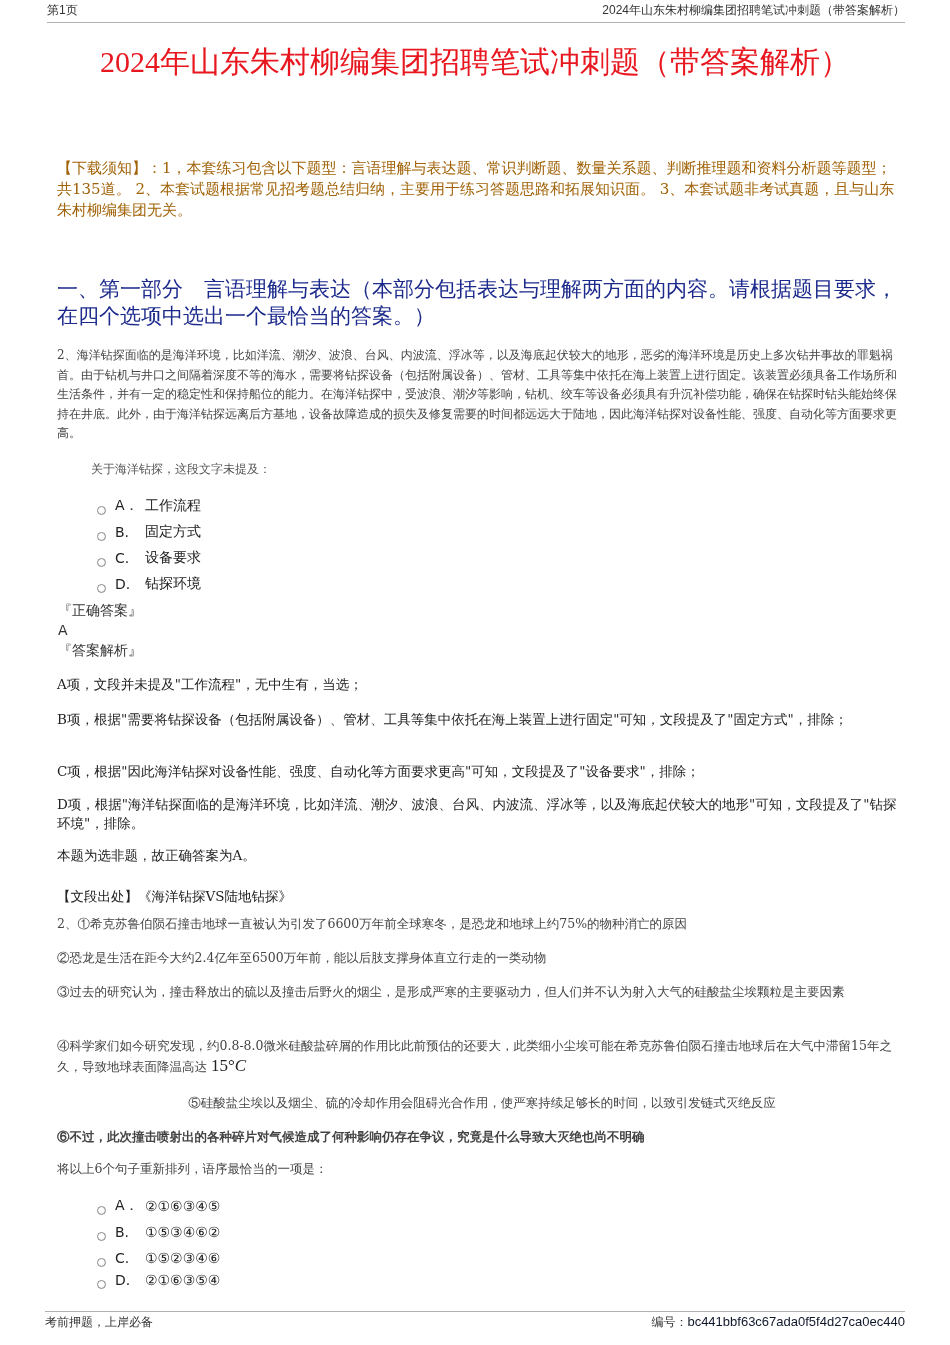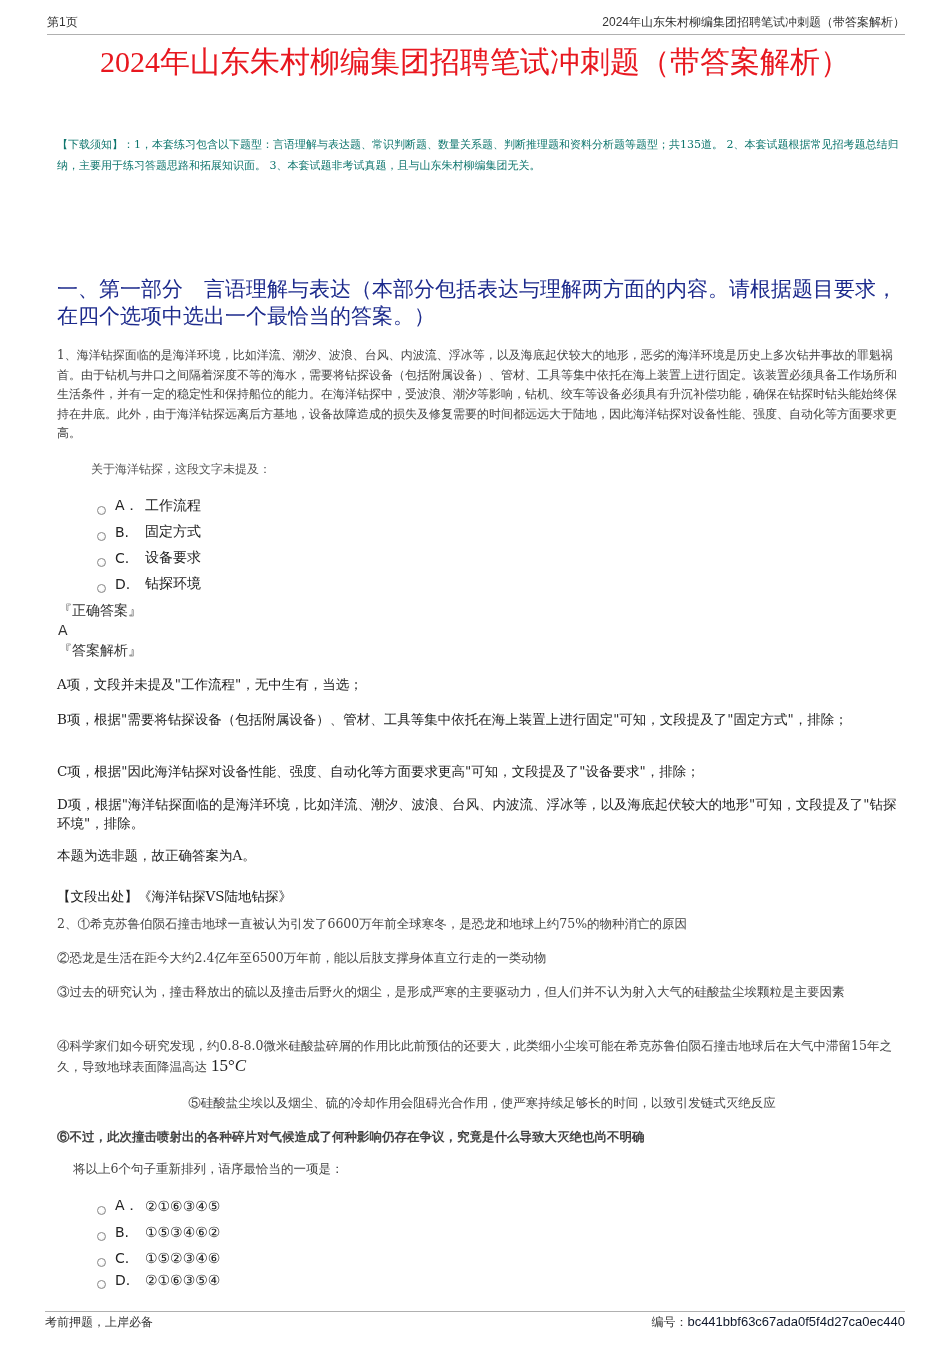--- a/index.html
+++ b/index.html
@@ -12,21 +12,21 @@
       height: 1345px;
       position: relative;
       overflow: hidden;
       font-family: "DejaVu Serif", "Liberation Serif", serif;
       color: #333333;
     }
     .page-header {
       position: absolute;
       left: 47px;
       right: 45px;
-      top: 14px;
+      top: 2px;
       height: 20px;
       border-bottom: 1px solid #b0b0b0;
       font-family: "Liberation Sans", "DejaVu Sans", sans-serif;
       font-size: 12px;
       color: #333;
       display: flex;
       justify-content: space-between;
       align-items: flex-start;
     }
     .doc-title {
@@ -37,24 +37,24 @@
       text-align: center;
       font-family: "Liberation Serif", "DejaVu Serif", serif;
       font-size: 30px;
       color: #e8171f;
       letter-spacing: 0px;
     }
     .notice {
       position: absolute;
       left: 57px;
       width: 845px;
-      top: 134px;
-      font-size: 11px;
+      top: 158px;
+      font-size: 15px;
       line-height: 21px;
-      color: #0f766e;
+      color: #a16207;
     }
     .section-heading {
       position: absolute;
       left: 57px;
       width: 840px;
       top: 276px;
       font-size: 21px;
       line-height: 27px;
       color: #1c2a8c;
       font-family: "Liberation Serif", "DejaVu Serif", serif;
@@ -172,21 +172,21 @@
   <span>第1页</span>
   <span>2024年山东朱村柳编集团招聘笔试冲刺题（带答案解析）</span>
 </div>
 
 <div class="doc-title">2024年山东朱村柳编集团招聘笔试冲刺题（带答案解析）</div>
 
 <div class="notice">【下载须知】：1，本套练习包含以下题型：言语理解与表达题、常识判断题、数量关系题、判断推理题和资料分析题等题型；共135道。 2、本套试题根据常见招考题总结归纳，主要用于练习答题思路和拓展知识面。 3、本套试题非考试真题，且与山东朱村柳编集团无关。</div>
 
 <div class="section-heading">一、第一部分　言语理解与表达（本部分包括表达与理解两方面的内容。请根据题目要求，在四个选项中选出一个最恰当的答案。）</div>
 
-<div class="block" style="top:346px;">1、海洋钻探面临的是海洋环境，比如洋流、潮汐、波浪、台风、内波流、浮冰等，以及海底起伏较大的地形，恶劣的海洋环境是历史上多次钻井事故的罪魁祸首。由于钻机与井口之间隔着深度不等的海水，需要将钻探设备（包括附属设备）、管材、工具等集中依托在海上装置上进行固定。该装置必须具备工作场所和生活条件，并有一定的稳定性和保持船位的能力。在海洋钻探中，受波浪、潮汐等影响，钻机、绞车等设备必须具有升沉补偿功能，确保在钻探时钻头能始终保持在井底。此外，由于海洋钻探远离后方基地，设备故障造成的损失及修复需要的时间都远远大于陆地，因此海洋钻探对设备性能、强度、自动化等方面要求更高。</div>
+<div class="block" style="top:346px;">2、海洋钻探面临的是海洋环境，比如洋流、潮汐、波浪、台风、内波流、浮冰等，以及海底起伏较大的地形，恶劣的海洋环境是历史上多次钻井事故的罪魁祸首。由于钻机与井口之间隔着深度不等的海水，需要将钻探设备（包括附属设备）、管材、工具等集中依托在海上装置上进行固定。该装置必须具备工作场所和生活条件，并有一定的稳定性和保持船位的能力。在海洋钻探中，受波浪、潮汐等影响，钻机、绞车等设备必须具有升沉补偿功能，确保在钻探时钻头能始终保持在井底。此外，由于海洋钻探远离后方基地，设备故障造成的损失及修复需要的时间都远远大于陆地，因此海洋钻探对设备性能、强度、自动化等方面要求更高。</div>
 
 <div class="block small" style="top:460px;">关于海洋钻探，这段文字未提及：</div>
 
 <div class="options" style="top:493px;">
   <div class="option">
     <span class="radio"></span>
     <span class="opt-letter">A．</span>
     <span class="opt-text">工作流程</span>
   </div>
   <div class="option">
@@ -233,21 +233,21 @@
 
 <div class="q2" style="top:914px;">2、①希克苏鲁伯陨石撞击地球一直被认为引发了6600万年前全球寒冬，是恐龙和地球上约75%的物种消亡的原因</div>
 <div class="q2" style="top:948px;">②恐龙是生活在距今大约2.4亿年至6500万年前，能以后肢支撑身体直立行走的一类动物</div>
 <div class="q2" style="top:982px;">③过去的研究认为，撞击释放出的硫以及撞击后野火的烟尘，是形成严寒的主要驱动力，但人们并不认为射入大气的硅酸盐尘埃颗粒是主要因素</div>
 <div class="q2" style="top:1036px;">
   <span>④科学家们如今研究发现，约0.8-8.0微米硅酸盐碎屑的作用比此前预估的还要大，此类细小尘埃可能在希克苏鲁伯陨石撞击地球后在大气中滞留15年之久，导致地球表面降温高达</span>
   <span class="math"><span>15°</span><i>C</i></span>
 </div>
 <div class="q2" style="top:1093px;text-align:center;">⑤硅酸盐尘埃以及烟尘、硫的冷却作用会阻碍光合作用，使严寒持续足够长的时间，以致引发链式灭绝反应</div>
 <div class="q2" style="top:1127px;font-weight:bold;">⑥不过，此次撞击喷射出的各种碎片对气候造成了何种影响仍存在争议，究竟是什么导致大灭绝也尚不明确</div>
-<div class="q2" style="top:1159px;margin-left:16px;">将以上6个句子重新排列，语序最恰当的一项是：</div>
+<div class="q2" style="top:1159px;">将以上6个句子重新排列，语序最恰当的一项是：</div>
 
 <div class="options" style="top:1193px;">
   <div class="option">
     <span class="radio"></span>
     <span class="opt-letter">A．</span>
     <span class="opt-text">②①⑥③④⑤</span>
   </div>
   <div class="option">
     <span class="radio"></span>
     <span class="opt-letter">B.</span>

